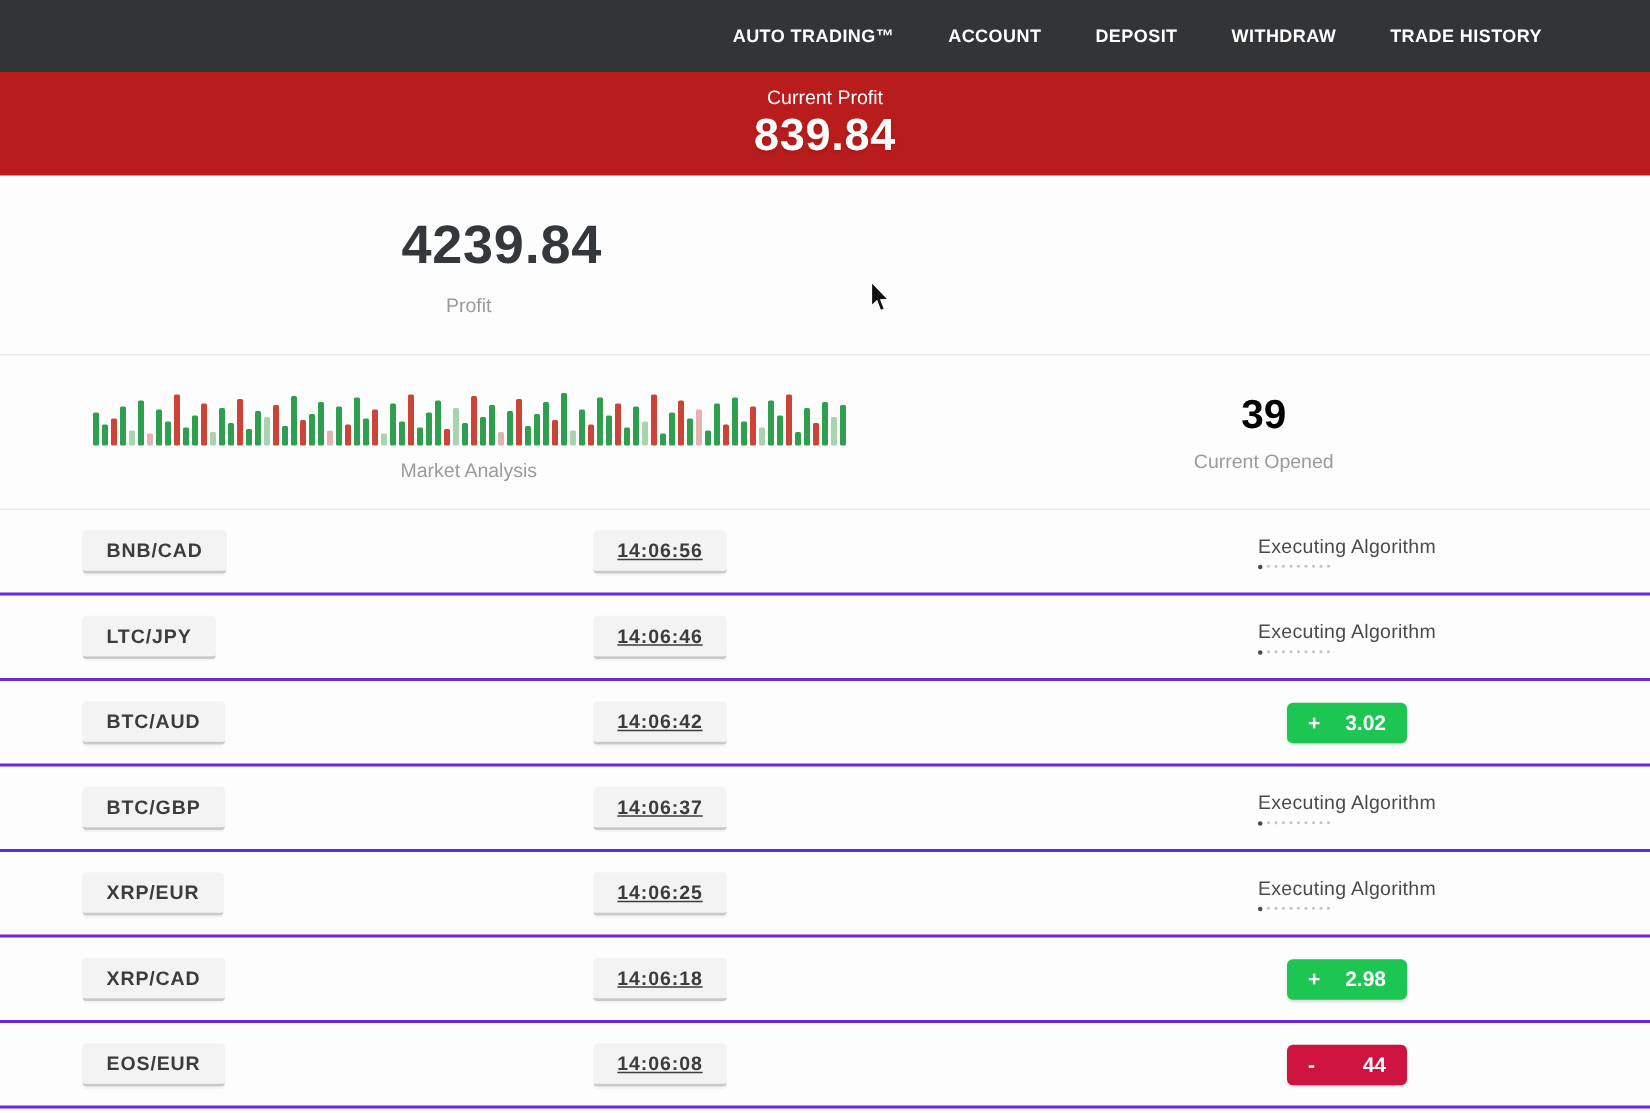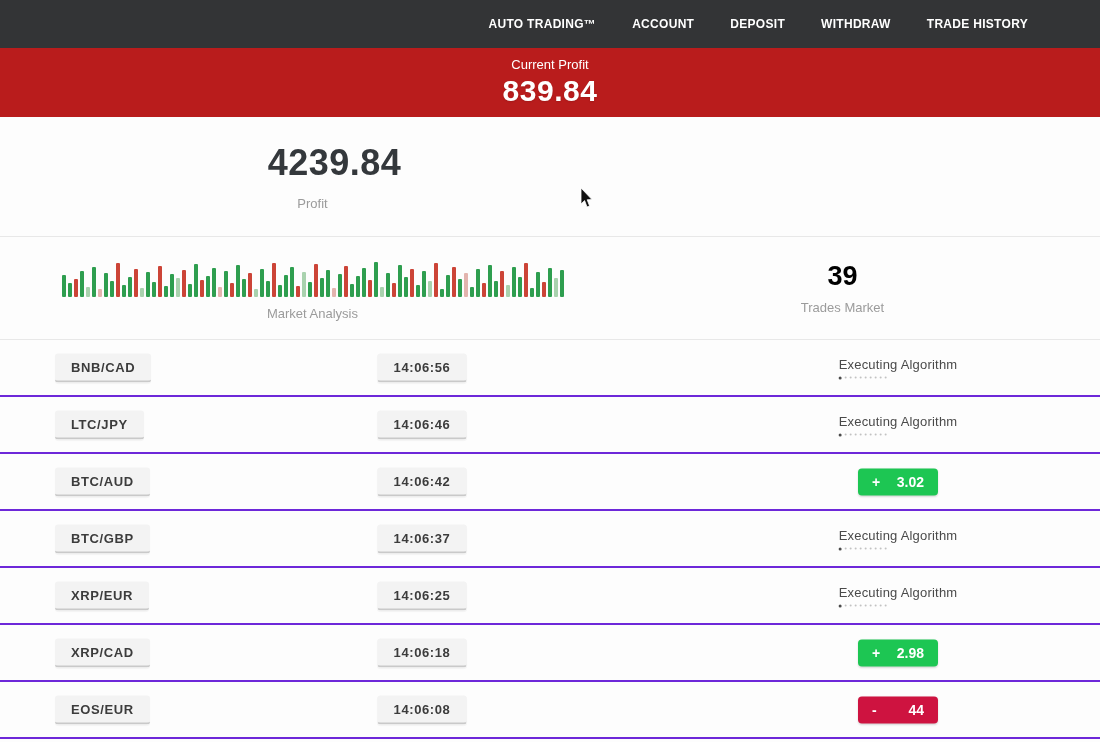--- a/index.html
+++ b/index.html
@@ -41,21 +41,21 @@
   .bar { width:4px; border-radius:1px; }
   .big-number { font-size:27px; font-weight:bold; color:#000000; }
 
   
   .trade-row { position:relative; height:57px; border-bottom:2px solid #6d28d9; }
   .pill { position:absolute; top:50%; background:#f3f3f3; border-radius:3px;
     border-bottom:2px solid #c9c9c9; padding:6px 16px; font-weight:bold; font-size:13px;
     letter-spacing:.6px; color:#3c3c3c; box-shadow:0 1px 1px rgba(0,0,0,.04);
     white-space:nowrap; }
   .pair-pill { left:55px; transform:translateY(-50%); cursor:default; }
-  .time-pill { left:422px; transform:translate(-50%,-50%); }
+  .time-pill { left:440px; transform:translate(-50%,-50%);text-decoration:underline; }
   .status-wrap { position:absolute; left:898px; top:50%; transform:translate(-50%,-50%);
     display:flex; flex-direction:column; align-items:center; }
   .exec-label { font-size:13px; font-weight:normal; color:#4a4a4a; letter-spacing:.2px; }
   .dots { display:flex; align-items:center; gap:3px; margin-top:5px; }
   .dot { width:2px; height:2px; border-radius:50%; background:#c2c2c2; }
   .dot.first { width:3px; height:3px; background:#4a4a4a; }
   .badge { width:80px; height:27px; border-radius:4px; display:flex; align-items:center;
     justify-content:space-between; padding:0 14px; color:#ffffff; font-size:14px;
     font-weight:bold; box-shadow:0 1px 2px rgba(0,0,0,.15); }
 
@@ -169,21 +169,21 @@
         <div class="bar" style="height: 25px; background: rgb(46, 158, 79);"></div>
         <div class="bar" style="height: 15px; background: rgb(204, 68, 55);"></div>
         <div class="bar" style="height: 29px; background: rgb(46, 158, 79);"></div>
         <div class="bar" style="height: 19px; background: rgb(169, 210, 174);"></div>
         <div class="bar" style="height: 27px; background: rgb(46, 158, 79);"></div>
       </div>
     <div class="muted-label" style="margin-top:9px">Market Analysis</div>
   </div>
   <div class="col-right">
     <div class="big-number">39</div>
-    <div class="muted-label" style="margin-top:8px">Trades Market</div>
+    <div class="muted-label" style="margin-top:8px">Current Opened</div>
   </div>
 </section>
 
 <main id="trades-list">
   <div class="trade-row">
     <div class="pill pair-pill">BNB/CAD</div>
     <div class="pill time-pill">14:06:56</div>
     <div class="status-wrap">
       <div class="exec-wrap">
         <div class="exec-label">Executing Algorithm</div>

